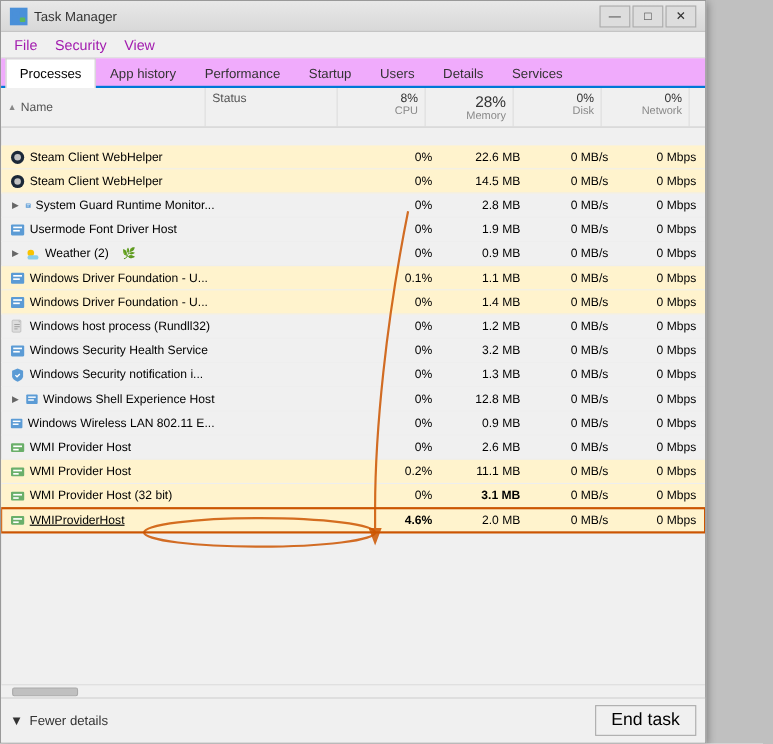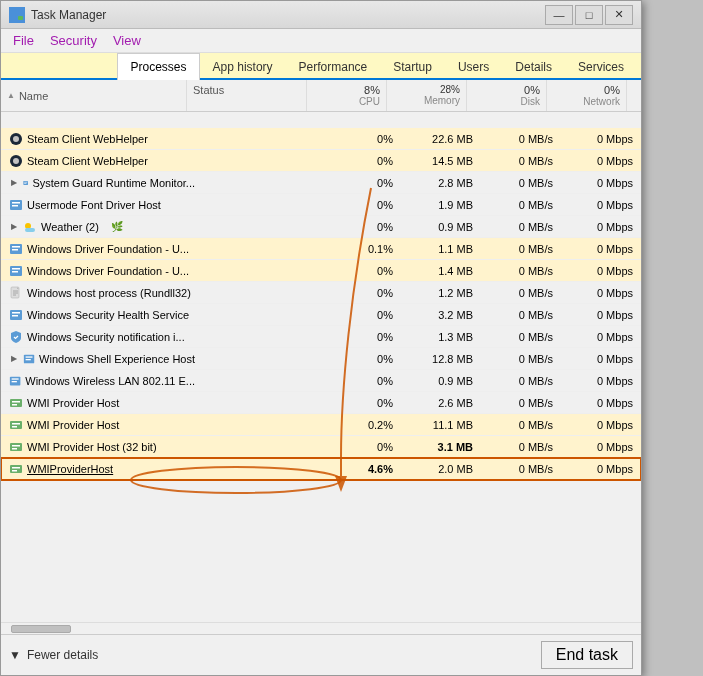--- a/index.html
+++ b/index.html
@@ -71,25 +71,24 @@
 
     .menu-item {
       padding: 2px 8px;
       cursor: pointer;
       font-size: 13px;
       color: #a21caf;
     }
 
     .tabs {
       display: flex;
-      background: #fef9c3;
+      background: #f0abfc;
       border-bottom: 2px solid #0078d7;
       flex-shrink: 0;
       padding: 0 4px;
-      justify-content: flex-end;
     }
 
     .tab {
       padding: 6px 12px;
       cursor: pointer;
       font-size: 12px;
       color: #333;
       border: 1px solid transparent;
       border-bottom: none;
       margin-bottom: -2px;
@@ -273,21 +272,21 @@
         <span>Name</span>
       </div>
       <div class="header-cell">
         <span>Status</span>
       </div>
       <div class="header-cell col-usage" style="text-align:right;">
         <div style="font-size:11px;color:#333;font-weight:normal;">8%</div>
         <div>CPU</div>
       </div>
       <div class="header-cell col-usage" style="text-align:right;">
-        <div style="font-size:10px;color:#333;font-weight:normal;">28%</div>
+        <div style="font-size:14px;color:#333;font-weight:normal;">28%</div>
         <div>Memory</div>
       </div>
       <div class="header-cell col-usage" style="text-align:right;">
         <div style="font-size:11px;color:#333;font-weight:normal;">0%</div>
         <div>Disk</div>
       </div>
       <div class="header-cell col-usage" style="text-align:right;">
         <div style="font-size:11px;color:#333;font-weight:normal;">0%</div>
         <div>Network</div>
       </div>

